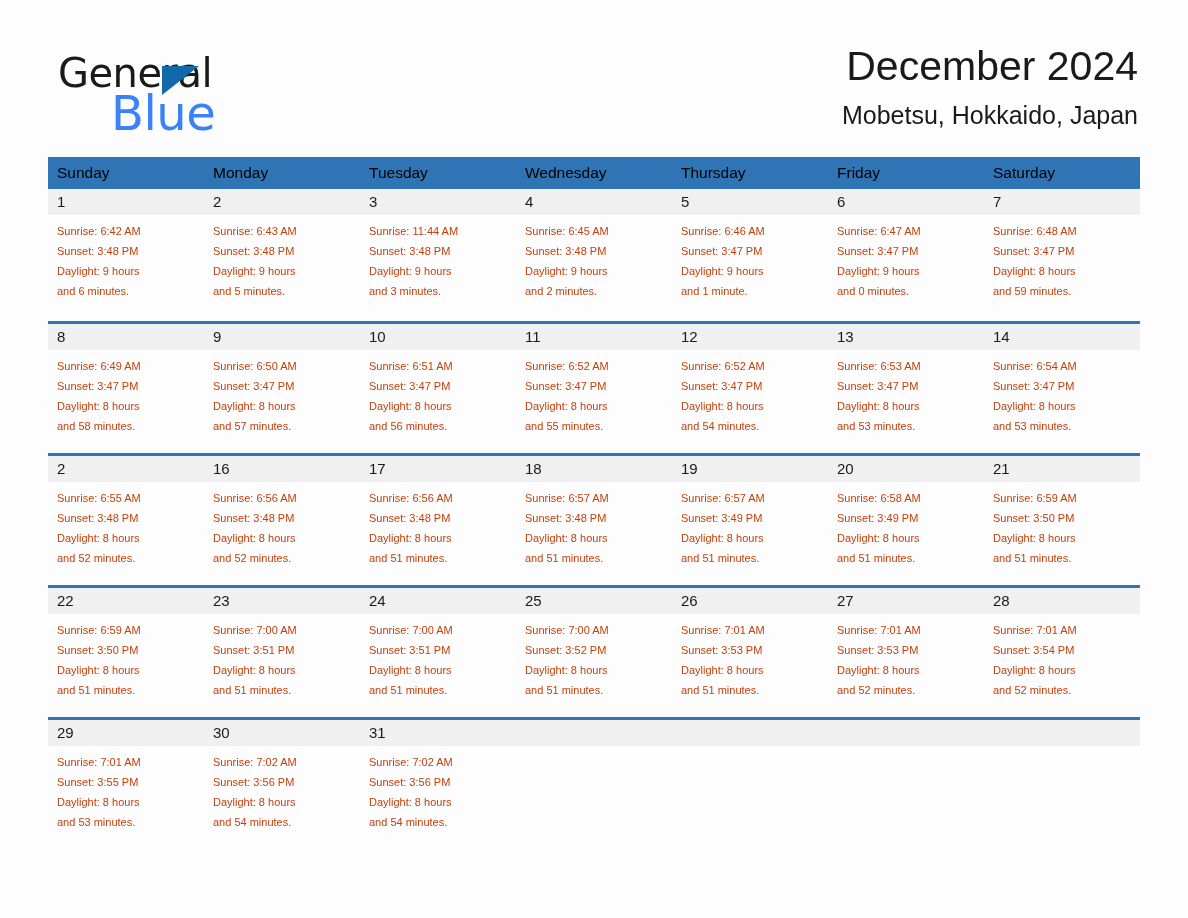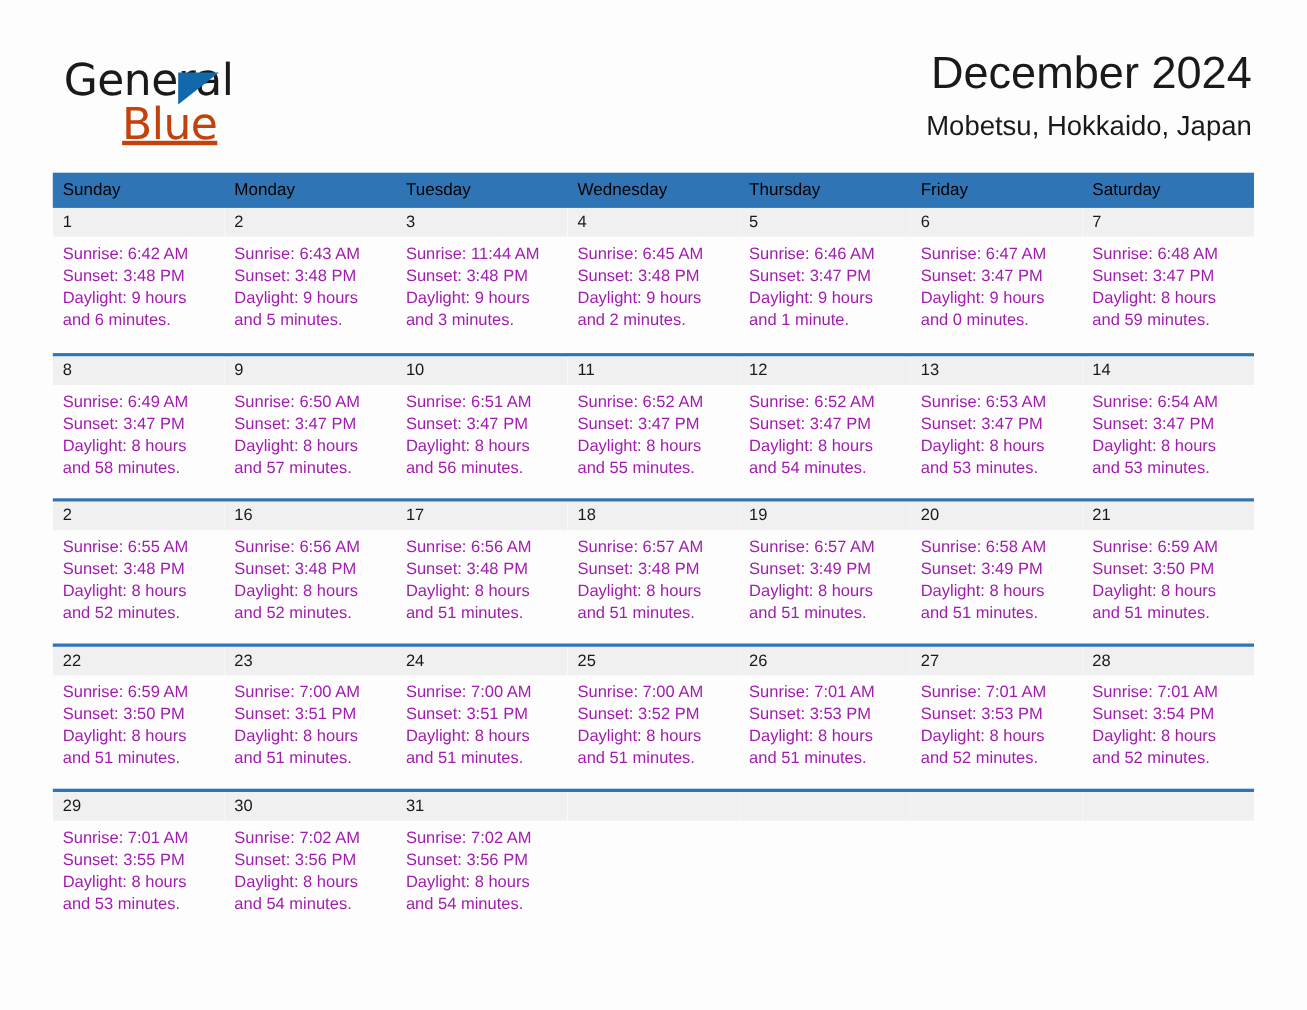--- a/index.html
+++ b/index.html
@@ -53,27 +53,26 @@
     top: 16px;
     width: 0;
     height: 0;
     border-left: 37px solid #1168ab;
     border-bottom: 29px solid transparent;
   }
   .logo-blue {
     position: absolute;
     left: 53px;
     top: 40px;
-    font-size: 40px;
+    font-size: 48px;
     letter-spacing: -0.5px;
-    color: #c2410c;
+    color: #3b82f6;
     font-family: "DejaVu Sans", sans-serif;
     font-weight: 400;
     line-height: 46px;
-    text-decoration: underline;
   }
 
   .title-block {
     position: absolute;
     right: 0;
     top: 0;
     text-align: right;
   }
   .cal-title {
     font-size: 41px;
@@ -133,23 +132,23 @@
     height: 26px;
     background: #f0f0f0;
     font-size: 15px;
     line-height: 26px;
     padding-left: 9px;
     color: #1a1a1a;
     box-sizing: border-box;
   }
   .day-body {
     padding: 6px 9px 0 9px;
-    font-size: 15px;
+    font-size: 11px;
     line-height: 20px;
-    color: #a21caf;
+    color: #c2410c;
   }
   .day-body div { white-space: nowrap; }
   .day-cell.empty .day-num-band { color: transparent; }
 </style>
 </head>
 <body>
 
 <div class="page">
 
   <div class="top">

